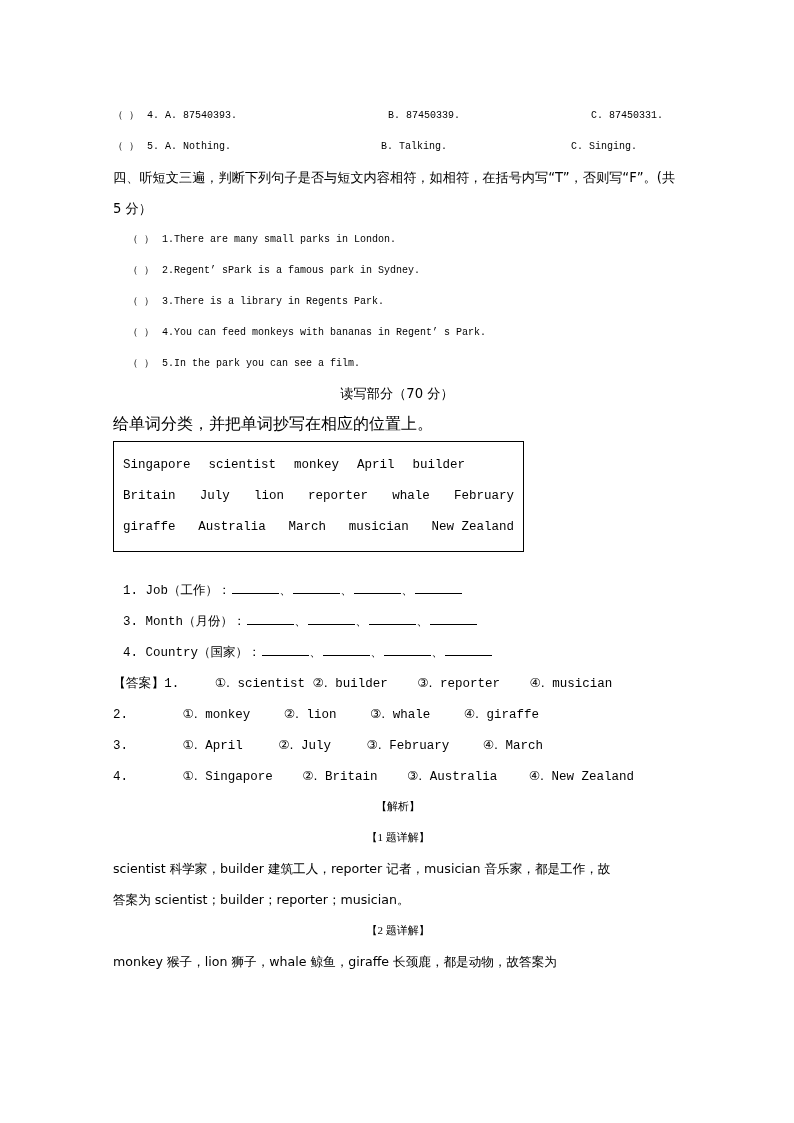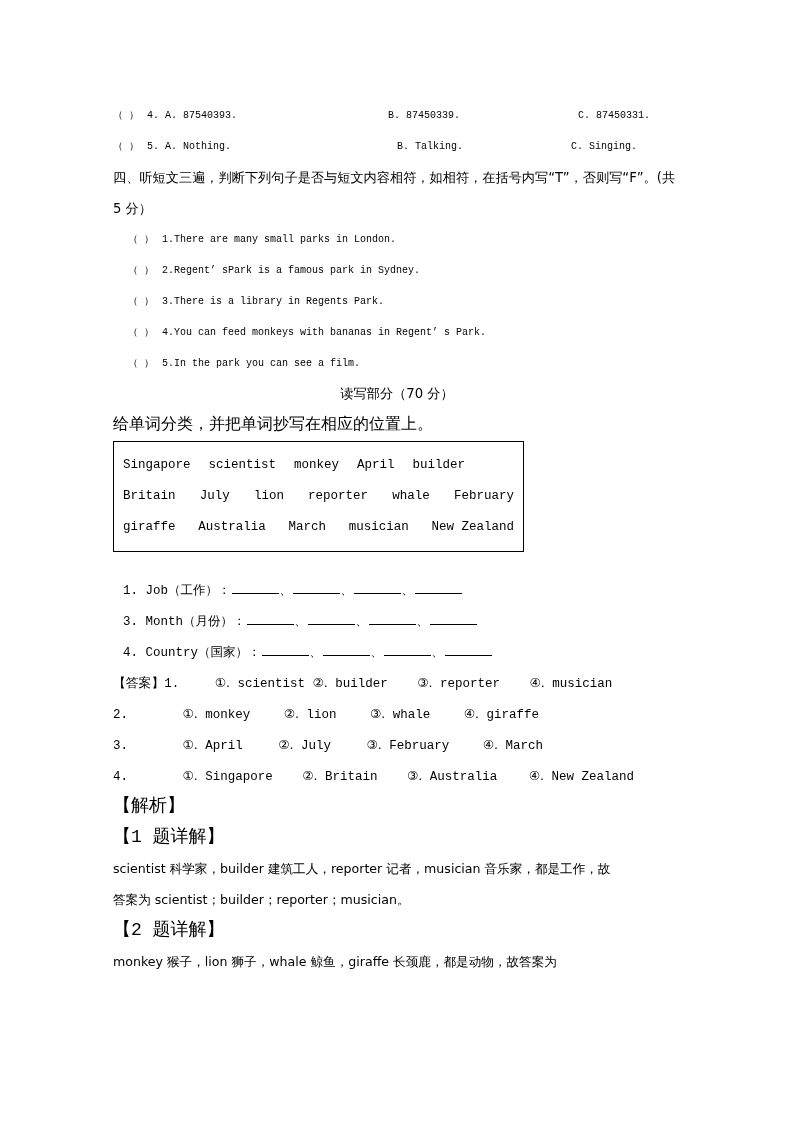--- a/index.html
+++ b/index.html
@@ -54,24 +54,24 @@
     display: inline-block;
     margin-left: 6px;
   }
   .choice-row .optB {
     position: absolute;
     left: 275px;
     top: 0;
   }
   .choice-row .optC {
     position: absolute;
-    left: 465px;
+    left: 478px;
     top: 0;
   }
-  .choice-row.r5 .optB { left: 284px; }
+  .choice-row.r5 .optB { left: 268px; }
   .choice-row.r5 .optC { left: 458px; }
 
   
   .sec-head {
     font-family: "DejaVu Sans", "Liberation Sans", sans-serif;
     font-size: 13.2px;
     line-height: 31px;
     margin: 0;
     width: 568px;
   }
@@ -170,24 +170,25 @@
     width: 62px;
   }
   .circ {
     font-family: "DejaVu Sans", "Liberation Sans", sans-serif;
     font-size: 12.5px;
   }
   .ai { display: inline-block; }
 
   
   .ana-head {
-    font-family: Liberation Mono, monospace;
-    font-size: 18px;
-    height: 31px;
-    line-height: 31px;
+    font-family: Liberation Serif, serif;
+    font-size: 11px;
+    height: 31px;
+    line-height: 31px;
+    text-align: center;
   }
   .ana-body {
     font-family: "DejaVu Sans", "Liberation Sans", sans-serif;
     font-size: 12.6px;
     line-height: 31px;
     width: 568px;
   }
 </style>
 </head>
 <body>

